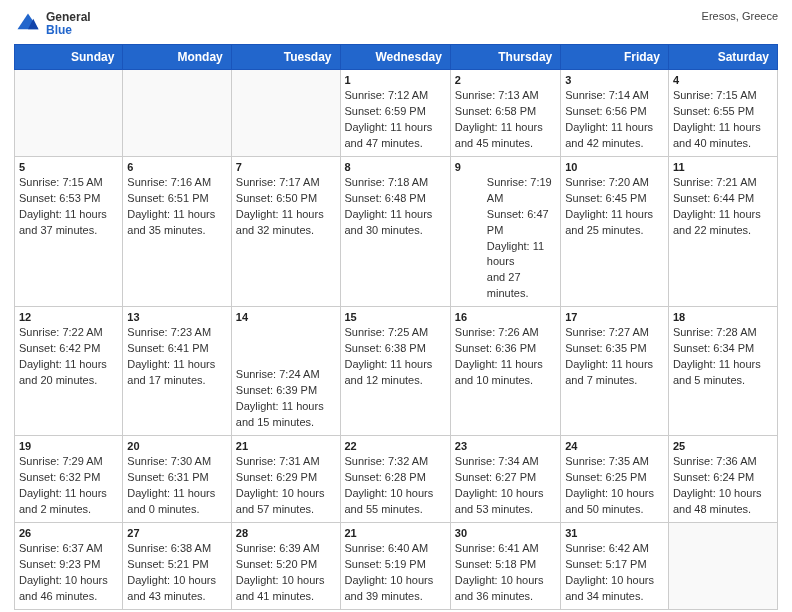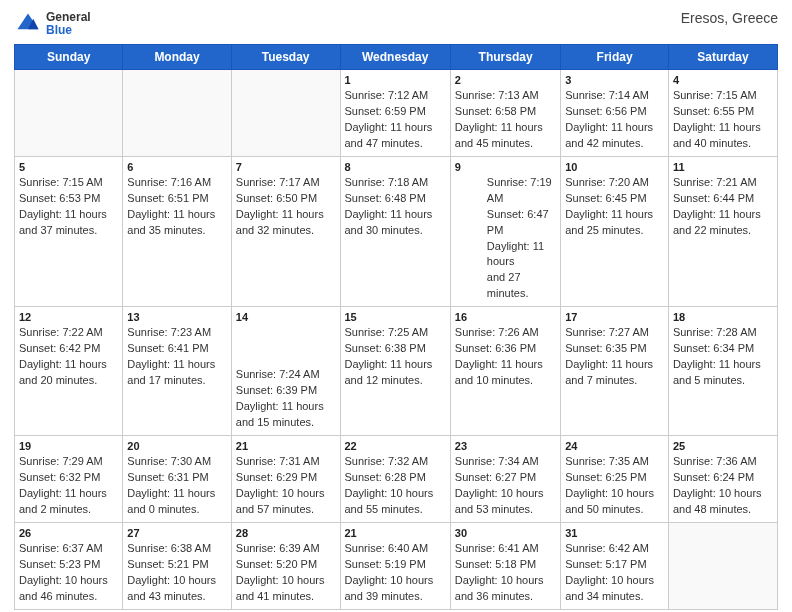--- a/index.html
+++ b/index.html
@@ -40,36 +40,36 @@
     }
     .title-block {
       text-align: right;
     }
     .month-title {
       font-size: 32px;
       font-weight: normal;
       color: #222;
     }
     .location {
-      font-size: 14px;
+      font-size: 11px;
       color: #444;
     }
     .calendar {
       width: 100%;
       border-collapse: collapse;
       border: 1px solid #ccc;
     }
     .calendar th {
       background: #2266cc;
       color: #fff;
       font-size: 12px;
       font-weight: bold;
       padding: 5px 8px;
       border: 1px solid #1a55bb;
-      text-align: center;
+      text-align: right;
     }
     .calendar td {
       border: 1px solid #ccc;
       vertical-align: top;
       padding: 4px 4px;
       font-size: 9.5px;
       color: #222;
       width: 113px;
       height: 76px;
     }
@@ -306,21 +306,21 @@
             <div class="day-info" style="white-space: pre-line;">Sunrise: 7:36 AM
 Sunset: 6:24 PM
 Daylight: 10 hours
 and 48 minutes.</div>
           </td>
         </tr>
         <tr>
           <td>
             <div class="day-number">26</div>
             <div class="day-info" style="white-space: pre-line;">Sunrise: 6:37 AM
-Sunset: 5:23 PM
+Sunset: 9:23 PM
 Daylight: 10 hours
 and 46 minutes.</div>
           </td>
           <td>
             <div class="day-number">27</div>
             <div class="day-info" style="white-space: pre-line;">Sunrise: 6:38 AM
 Sunset: 5:21 PM
 Daylight: 10 hours
 and 43 minutes.</div>
           </td>

